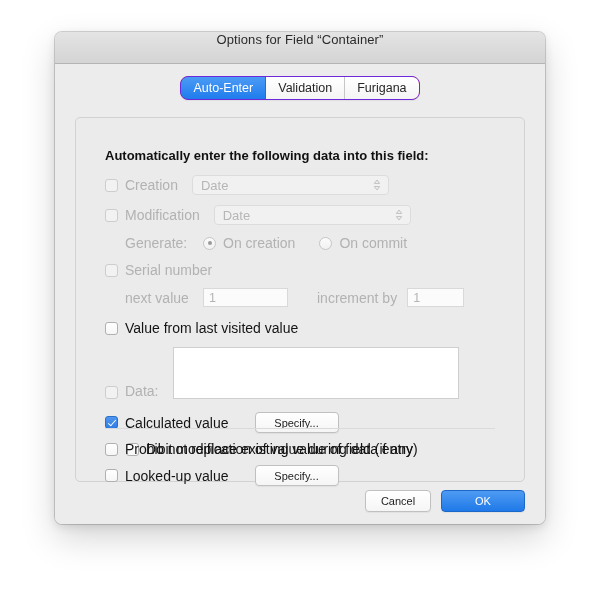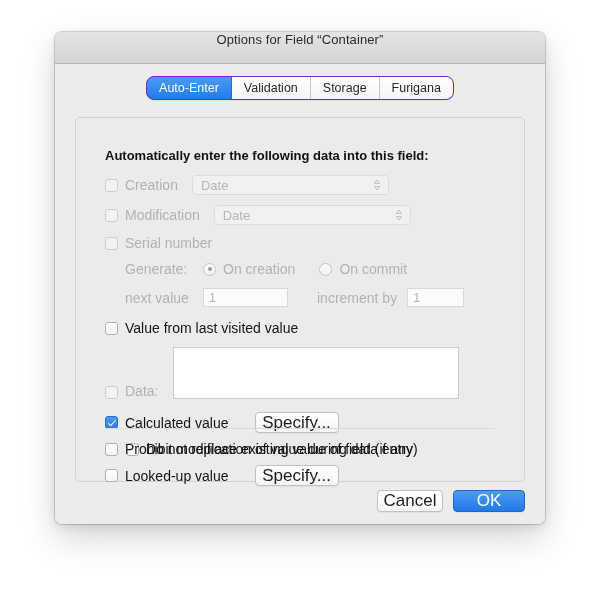--- a/index.html
+++ b/index.html
@@ -231,21 +231,21 @@
     border: 1px solid #cfcfcf;
     background: #ffffff;
     box-sizing: border-box;
   }
 
   
   .btn {
     border: 1px solid #c0c0c0;
     border-radius: 4px;
     background: linear-gradient(to bottom, #ffffff 0%, #f5f5f5 100%);
-    font-size: 17px;
+    font-size: 11px;
     color: #1d1d1d;
     display: flex;
     align-items: center;
     justify-content: center;
     box-shadow: 0 1px 1px rgba(0,0,0,0.05);
     box-sizing: border-box;
     white-space: nowrap;
   }
   .btn.primary {
     background: linear-gradient(to bottom, #4f9bf3 0%, #1f79e8 100%);
@@ -279,21 +279,20 @@
     <div class="titlebar">
       <div class="title-text">Options for Field “Container”</div>
     </div>
 
     <div class="window-body">
 
       <div class="tabbar">
         <div class="tabs">
           <div class="tab selected">Auto-Enter</div>
           <div class="tab">Validation</div>
-          <div class="tab">Storage</div>
           <div class="tab">Furigana</div>
         </div>
       </div>
 
       <div class="panel">
 
         <div class="content">
 
           <div class="heading">Automatically enter the following data into this field:</div>
 
@@ -314,33 +313,33 @@
             <div class="lbl dim">Modification</div>
             <div class="popup" style="width:197px; margin-left:14px;">
               <div class="pv">Date</div>
               <svg class="chev" viewBox="0 0 8 12">
                 <path d="M4 1 L6.6 4.4 L1.4 4.4 Z" fill="none" stroke="#c0c0c0" stroke-width="1"></path>
                 <path d="M4 11 L6.6 7.6 L1.4 7.6 Z" fill="none" stroke="#c0c0c0" stroke-width="1"></path>
               </svg>
             </div>
           </div>
 
-          <div class="row" style="margin-bottom:10px;">
-            <div class="cb disabled"></div>
-            <div class="lbl dim">Serial number</div>
-          </div>
-
           <div class="row" style="margin-bottom:11px; padding-left:20px;">
             <div class="lbl dim plain" style="width:78px;">Generate:</div>
             <div class="radio selected"></div>
             <div class="lbl dim">On creation</div>
             <div class="radio" style="margin-left:24px;"></div>
             <div class="lbl dim">On commit</div>
           </div>
 
+          <div class="row" style="margin-bottom:10px;">
+            <div class="cb disabled"></div>
+            <div class="lbl dim">Serial number</div>
+          </div>
+
           <div class="row" style="margin-bottom:13px; padding-left:20px;">
             <div class="lbl dim plain" style="width:78px;">next value</div>
             <div class="tf" style="width:85px;">1</div>
             <div class="lbl dim" style="margin-left:29px;">increment by</div>
             <div class="tf" style="width:57px; margin-left:10px;">1</div>
           </div>
 
           <div class="row" style="margin-bottom:11px;">
             <div class="cb"></div>
             <div class="lbl">Value from last visited value</div>
@@ -375,18 +374,18 @@
 
         <div class="row" style="position:absolute; left:29px; top:323px; margin:0;">
           <div class="cb"></div>
           <div class="lbl">Prohibit modification of value during data entry</div>
         </div>
 
       </div>
 
       <div class="footer-btns">
         <div class="btn" style="width:66px; height:22px;">Cancel</div>
-        <div class="btn primary" style="width:72px; height:22px;">OK</div>
+        <div class="btn primary" style="width:84px; height:22px;">OK</div>
       </div>
 
     </div>
   </div>
 </div>
 
 </body></html>

